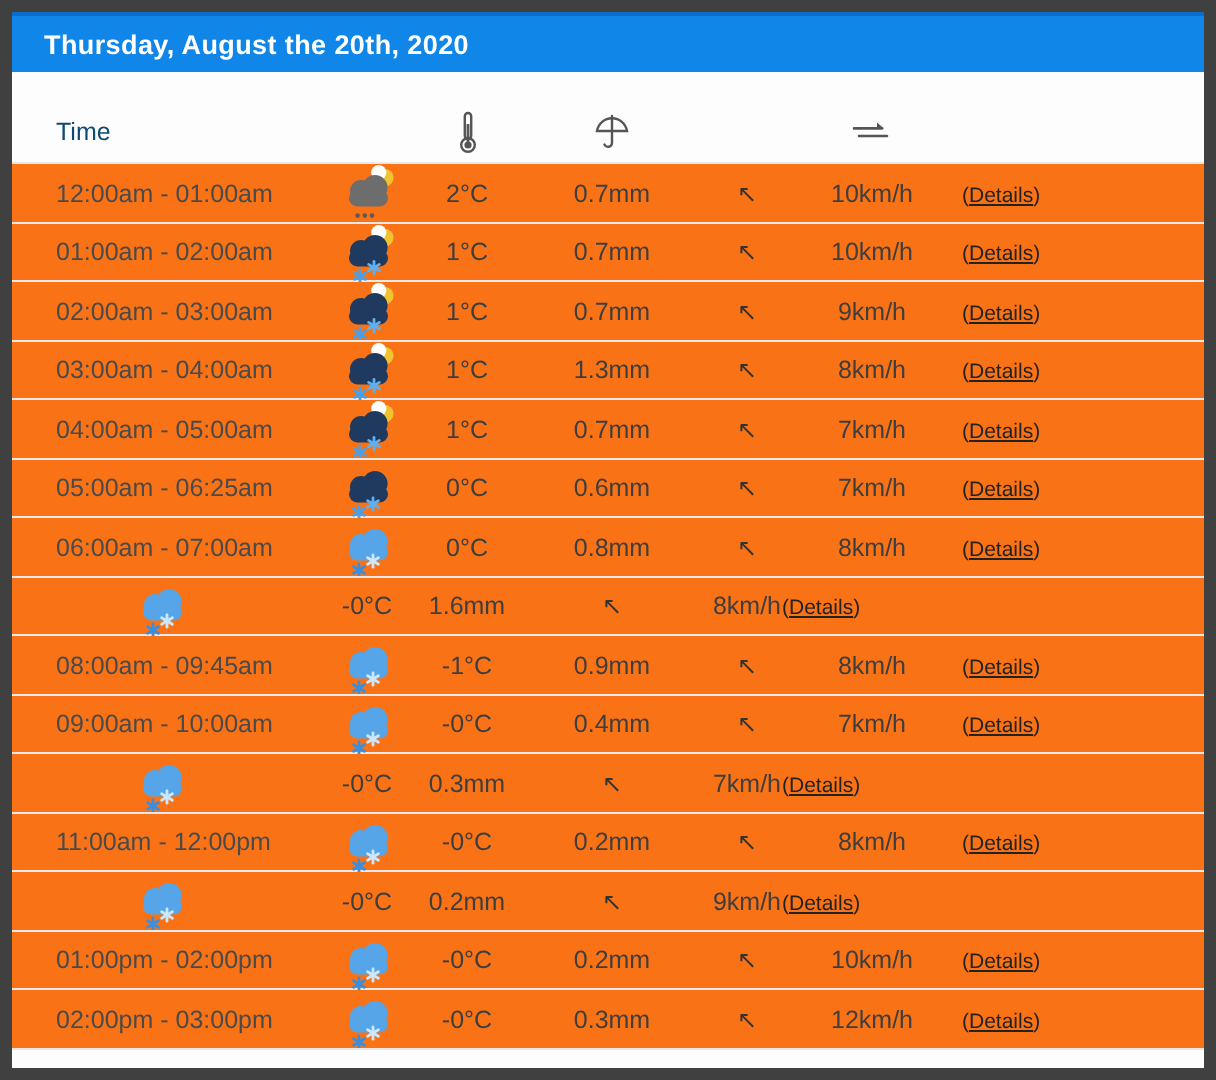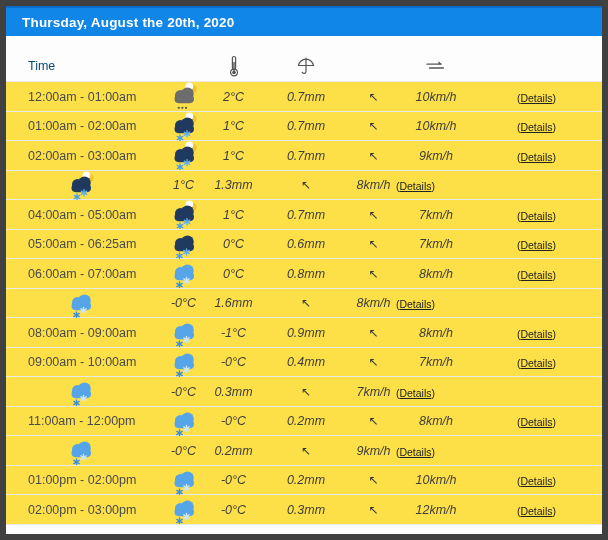--- a/index.html
+++ b/index.html
@@ -26,25 +26,25 @@
     display:grid;
     grid-template-columns:150px 55px 45px 100px 35px 90px 1fr;
     align-items:center;
     border-bottom:1px solid #e9e9e9;
   }
   .head-row { height:32px; }
   .head-row .time-h {
     padding-left:22px; font-size:12.5px; color:#0c4a6e;
   }
   .col-c { text-align:center; display:flex; justify-content:center; align-items:center; }
-  .data-row { height:29.5px; background:#fde047; }
+  .data-row { height:29.5px; background:#f97316; }
   .cell-time { padding-left:22px; font-size:12.5px; color:#4a4a4a; }
-  .cell-temp, .cell-precip, .cell-wind { font-size:12.5px; color:#3e3e3e;font-style:italic; }
+  .cell-temp, .cell-precip, .cell-wind { font-size:12.5px; color:#3e3e3e; }
   .cell-arrow { font-size:12px; color:#333; }
-  .cell-details { text-align:right; padding-right:46px; }
+  .cell-details { padding-right:46px; }
   .details-link {
     font-size:10.5px; color:#222; text-decoration:none; cursor:pointer;
   }
   .details-link .u { text-decoration:underline; }
   .hicon svg { display:block; }
   .wicon { display:flex; justify-content:center; }
 </style>
 </head>
 <body>
 
@@ -169,20 +169,21 @@
     <div class="col-c cell-temp">1°C</div>
     <div class="col-c cell-precip">0.7mm</div>
     <div class="col-c cell-arrow">↖</div>
     <div class="col-c cell-wind">9km/h</div>
     <div class="cell-details">
       <a class="details-link"><span class="p-open">(</span><span class="u">Details</span><span class="p-close">)</span></a>
     </div>
   </div>
 
   <div class="grid-row data-row">
+    <div class="cell-time">03:00am - 04:00am</div>
     <div class="col-c wicon">
           <svg width="32" height="29" viewBox="0 0 32 29">
             <circle cx="24.5" cy="6.8" r="4.3" fill="#f0c330"></circle>
             <circle cx="21.4" cy="4.3" r="3.8" fill="#ffffff"></circle>
             <g fill="#203a5f">
               <circle cx="12.5" cy="13.5" r="5.5"></circle>
               <circle cx="19.5" cy="11.8" r="6.3"></circle>
               <rect x="6.5" y="13" width="19.5" height="8.2" rx="4.1"></rect>
             </g>
             <g stroke="#5fb0f0" stroke-width="1.4" stroke-linecap="round" transform="translate(19,21.8)">
@@ -321,21 +322,21 @@
     <div class="col-c cell-temp">-0°C</div>
     <div class="col-c cell-precip">1.6mm</div>
     <div class="col-c cell-arrow">↖</div>
     <div class="col-c cell-wind">8km/h</div>
     <div class="cell-details">
       <a class="details-link"><span class="p-open">(</span><span class="u">Details</span><span class="p-close">)</span></a>
     </div>
   </div>
 
   <div class="grid-row data-row">
-    <div class="cell-time">08:00am - 09:00am</div>
+    <div class="cell-time">08:00am - 09:45am</div>
     <div class="col-c wicon">
           <svg width="32" height="29" viewBox="0 0 32 29">
             <g fill="#55a5e8">
               <circle cx="12.5" cy="13.5" r="5.5"></circle>
               <circle cx="19.5" cy="11.8" r="6.3"></circle>
               <rect x="6.5" y="13" width="19.5" height="8.2" rx="4.1"></rect>
             </g>
             <g stroke="#cde7fa" stroke-width="1.4" stroke-linecap="round" transform="translate(18.5,21.5)">
               <line y1="-3.1" y2="3.1"></line>
               <line x1="-2.7" y1="-1.6" x2="2.7" y2="1.6"></line>

